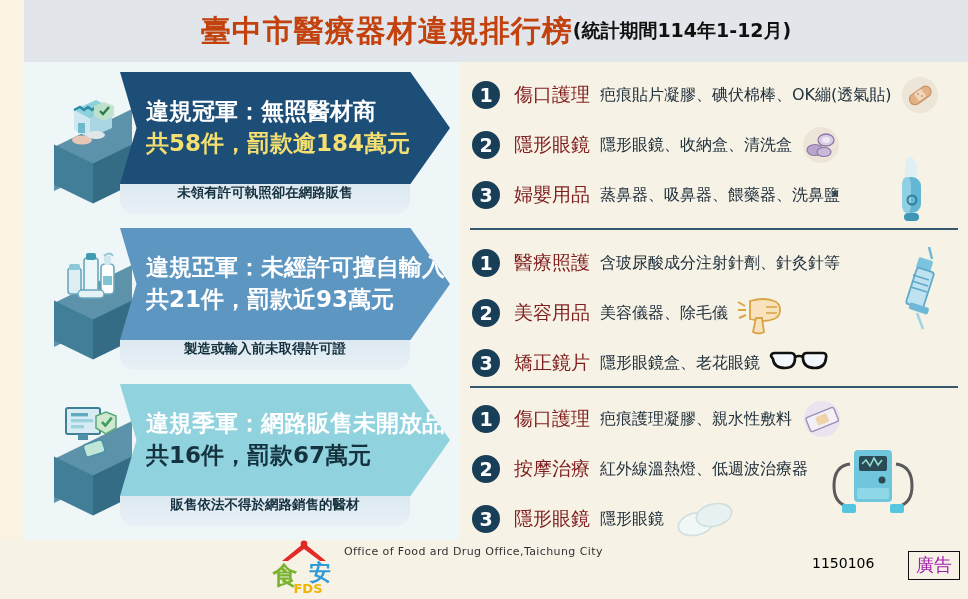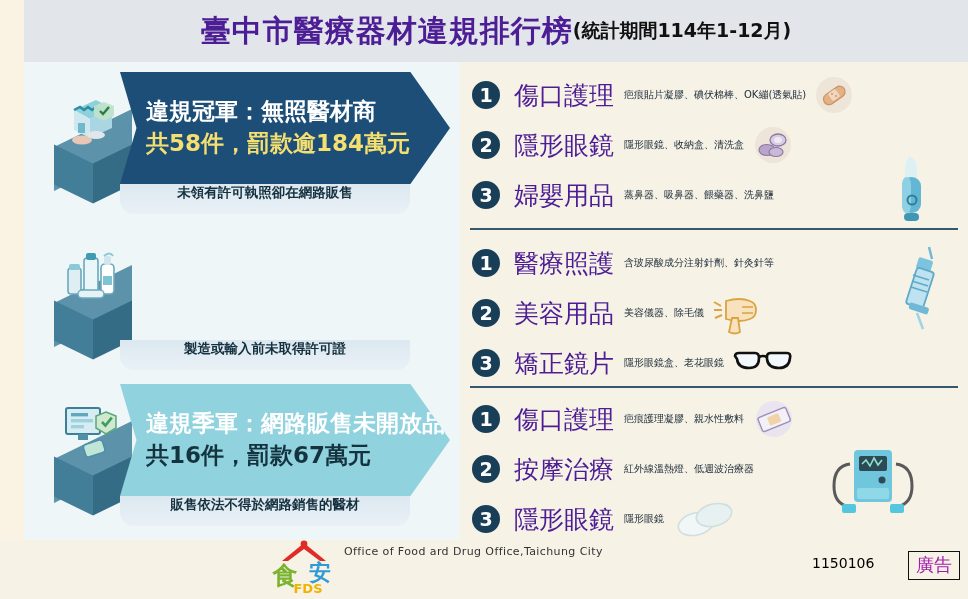--- a/index.html
+++ b/index.html
@@ -20,21 +20,21 @@
   .bg-leftcol { position:absolute; left:24px; top:62px; width:436px; height:478px; background:#eef6f8; }
   .bg-rightcol { position:absolute; left:460px; top:62px; width:508px; height:478px; background:#f7f2e6; }
   .bg-footer { position:absolute; left:0; top:540px; width:968px; height:59px; background:#f7f2e6; }
 
   
   .header-title {
     position:absolute; left:24px; top:0; width:944px; height:62px;
     display:flex; align-items:center; justify-content:center;
     white-space:nowrap;
   }
-  .header-title .t-main { font-size:30px; font-weight:bold; color:#4c1d95; letter-spacing:1px; }
+  .header-title .t-main { font-size:30px; font-weight:bold; color:#c2410c; letter-spacing:1px; }
   .header-title .t-sub  { font-size:19px; font-weight:bold; color:#111; }
 
   
   .banner { position:absolute; left:24px; width:436px; height:150px; }
   .banner-1 { top:66px; }
   .banner-2 { top:222px; }
   .banner-3 { top:378px; }
 
   .arrow {
     position:absolute; left:96px; top:6px; width:330px; height:112px;
@@ -80,22 +80,22 @@
   .div-2 { top:386px; }
 
   .ritem { display:flex; align-items:center; height:50px; position:relative; }
   .badge {
     width:32px; height:32px; border-radius:50%;
     background:#193f58; color:#fff;
     display:flex; align-items:center; justify-content:center;
     font-size:19px; font-weight:bold; flex:none;
     border:2px solid #f7f2e6;
   }
-  .cat { font-size:25px; color:#4c1d95; margin-left:12px; white-space:nowrap; }
-  .det { font-size:10px; color:#20303c; margin-left:10px; white-space:nowrap; }
+  .cat { font-size:19px; color:#7f1d1d; margin-left:12px; white-space:nowrap; }
+  .det { font-size:16px; color:#20303c; margin-left:10px; white-space:nowrap; }
   .thumb { margin-left:8px; flex:none; }
 
   
   .footer-logo { position:absolute; left:268px; top:540px; width:72px; height:56px; }
   .footer-names { position:absolute; left:344px; top:543px; }
   .footer-names .cn { font-size:25px; font-weight:bold; color:#111; letter-spacing:2px; white-space:nowrap; }
   .footer-names .en { font-size:11px; color:#333; letter-spacing:0.4px; white-space:nowrap; margin-top:2px; }
   .footer-code { position:absolute; left:812px; top:555px; font-size:14px; color:#000000; }
   .footer-ad {
     position:absolute; left:908px; top:551px;
@@ -155,20 +155,24 @@
         <rect x="9" y="18" width="11" height="6" rx="2" fill="#8cc9d6"></rect>
         <rect x="24" y="12" width="14" height="36" rx="3" fill="#eaf6f8" stroke="#6aa9bd" stroke-width="1.6"></rect>
         <rect x="26" y="7" width="10" height="7" rx="2" fill="#3f9cb0"></rect>
         <rect x="41" y="18" width="13" height="30" rx="4" fill="#ffffff" stroke="#6aa9bd" stroke-width="1.6"></rect>
         <rect x="44" y="10" width="7" height="9" rx="2" fill="#cfe6ec"></rect>
         <path d="M44 10 q6 -5 9 0" stroke="#8cc9d6" stroke-width="2" fill="none"></path>
         <rect x="43" y="30" width="9" height="9" fill="#7fc4d3"></rect>
         <rect x="18" y="44" width="26" height="8" rx="4" fill="#e6f3f6" stroke="#6aa9bd" stroke-width="1.4"></rect>
       </svg>
     </div>
+    <div class="arrow">
+      <div class="line1">違規亞軍：未經許可擅自輸入</div>
+      <div class="line2">共21件，罰款近93萬元</div>
+    </div>
     <div class="sub-strip">
       <span>製造或輸入前未取得許可證</span>
     </div>
   </div>
 
   <div class="banner banner-3">
     <div class="illus">
       <div class="ped-top"></div>
         <div class="ped-l"></div>
         <div class="ped-r"></div>

